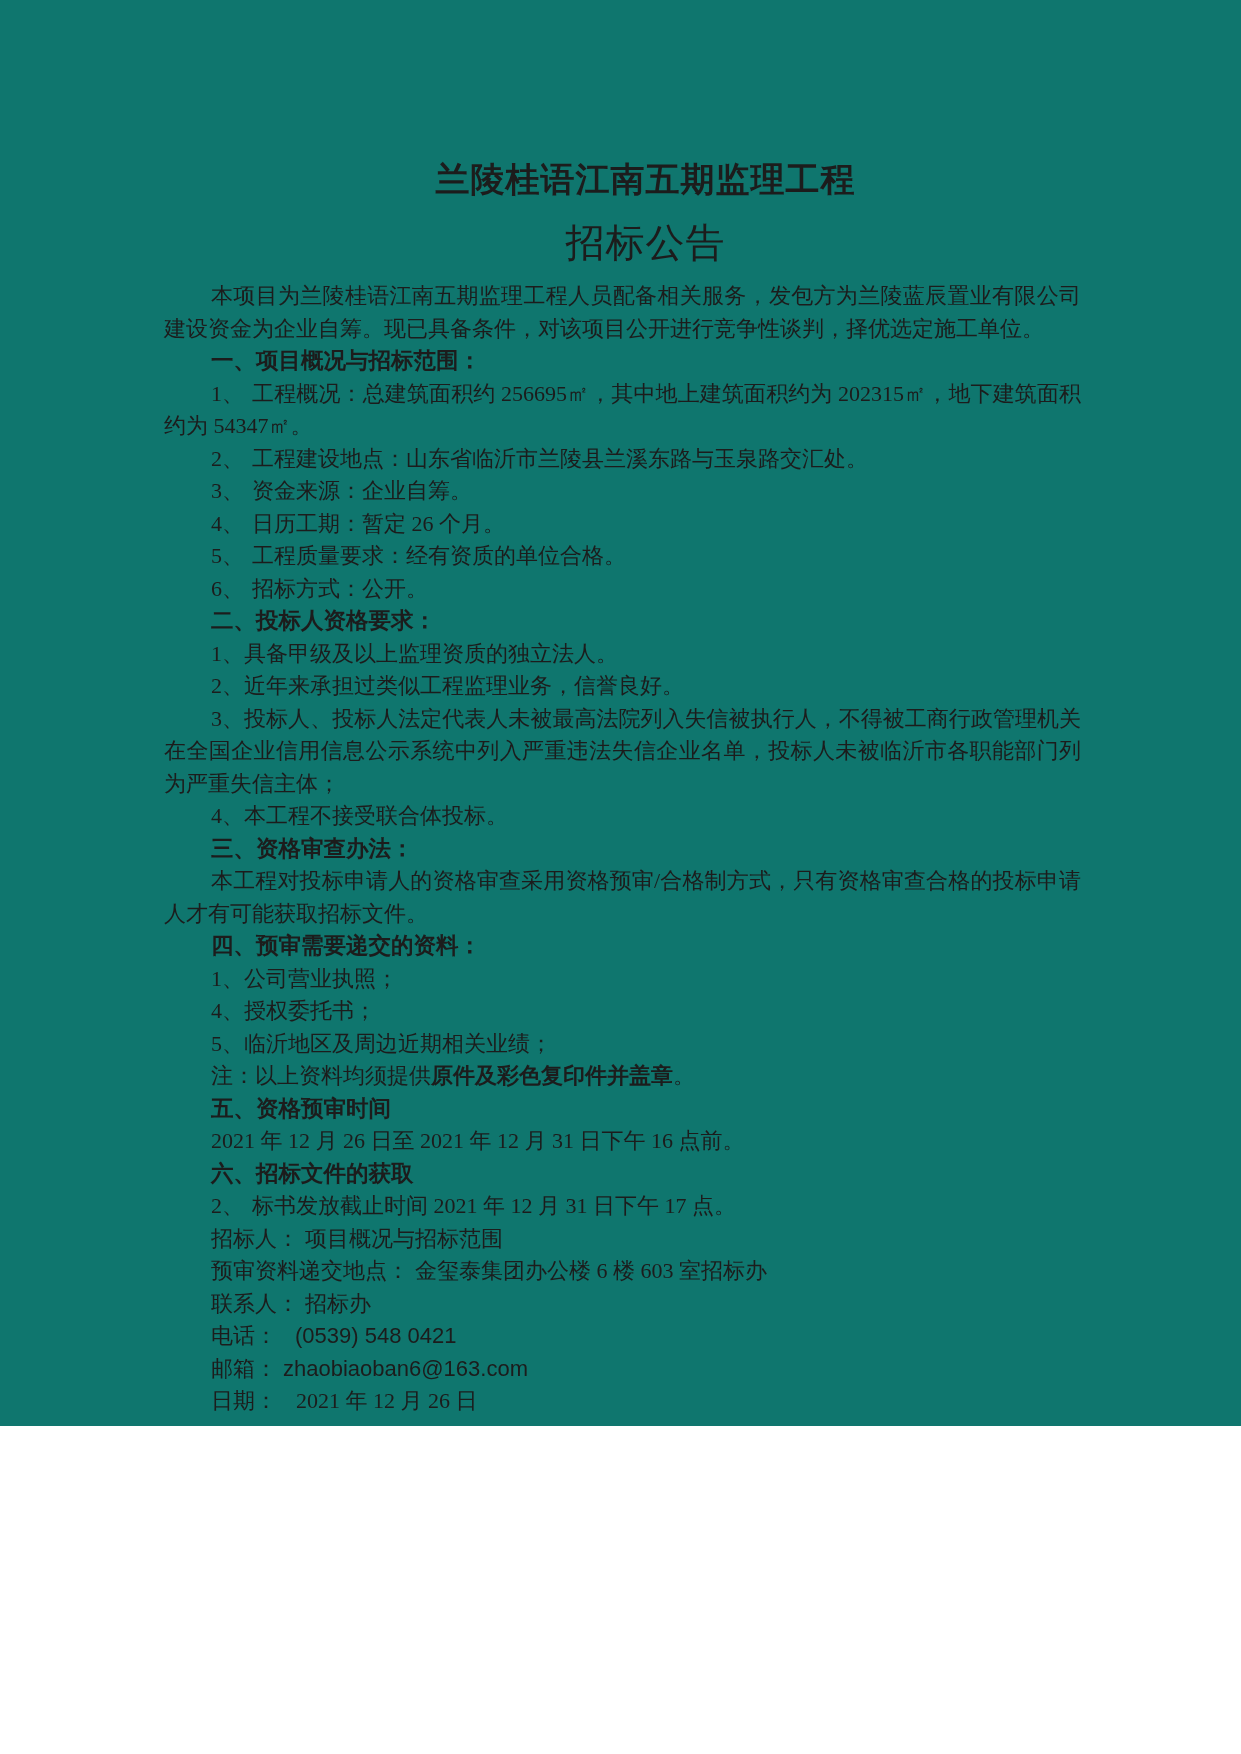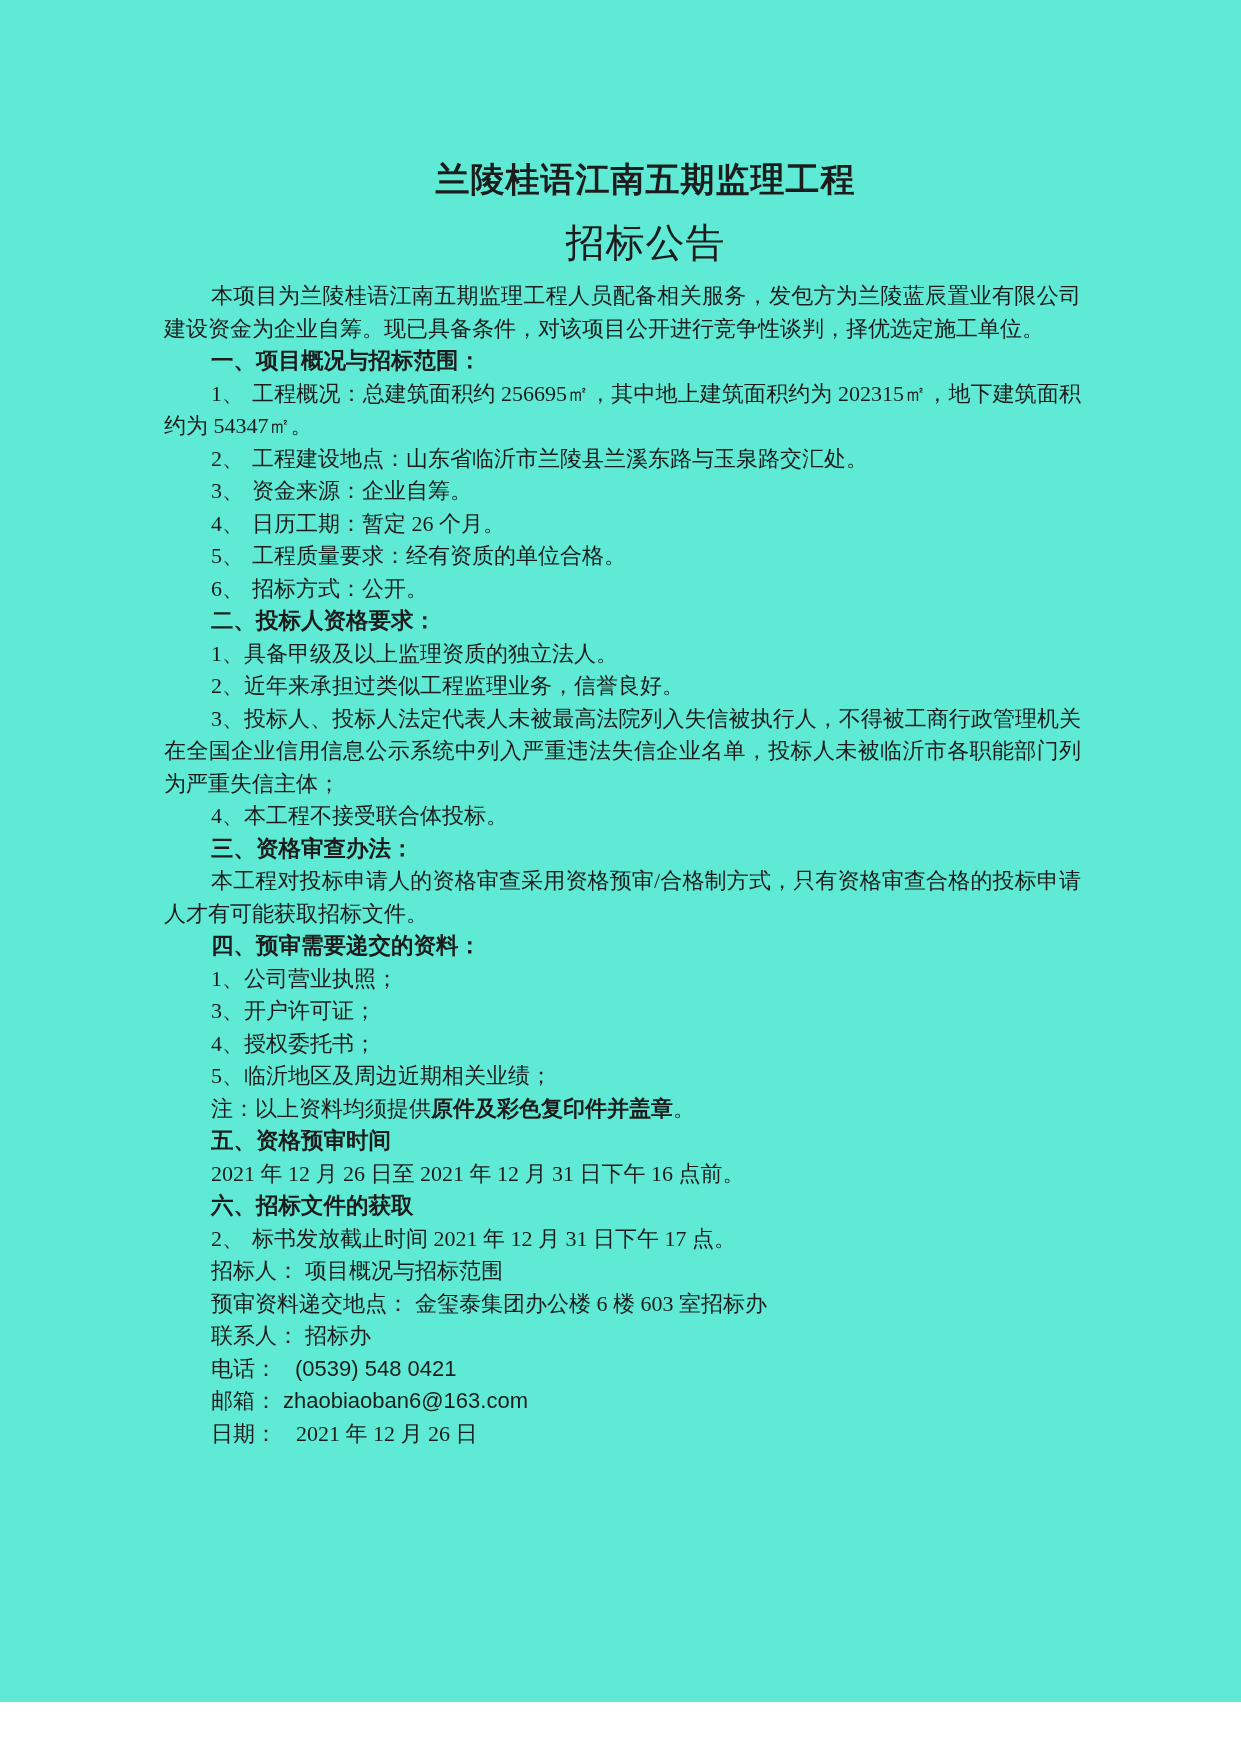--- a/index.html
+++ b/index.html
@@ -1,21 +1,21 @@
 <!DOCTYPE html>
 <html><head>
 <meta charset="utf-8">
 <style>
   * { margin: 0; padding: 0; box-sizing: border-box; }
   html, body { background: #ffffff; }
   .page {
     position: relative;
     width: 1241px;
-    height: 1702px;
-    background: #5eead4;
+    height: 1426px;
+    background: #0f766e;
     padding: 158px 160px 0 164px;
     color: #1c1c1c;
     font-family: "Liberation Serif", serif;
     overflow: hidden;
   }
   .doc-title {
     font-size: 34px;
     font-weight: bold;
     text-align: center;
     line-height: 44px;
@@ -82,21 +82,20 @@
     <p class="para p-first">1、具备甲级及以上监理资质的独立法人。</p>
     <p class="para p-first">2、近年来承担过类似工程监理业务，信誉良好。</p>
     <p class="para p-first">3、投标人、投标人法定代表人未被最高法院列入失信被执行人，不得被工商行政管理机关在全国企业信用信息公示系统中列入严重违法失信企业名单，投标人未被临沂市各职能部门列为严重失信主体；</p>
     <p class="para p-first">4、本工程不接受联合体投标。</p>
 
     <p class="para p-first heading">三、资格审查办法：</p>
     <p class="para p-first">本工程对投标申请人的资格审查采用资格预审/合格制方式，只有资格审查合格的投标申请人才有可能获取招标文件。</p>
 
     <p class="para p-first heading">四、预审需要递交的资料：</p>
     <p class="para p-first">1、公司营业执照；</p>
-    <p class="para p-first">3、开户许可证；</p>
     <p class="para p-first">4、授权委托书；</p>
     <p class="para p-first">5、临沂地区及周边近期相关业绩；</p>
     <p class="para p-first"><span>注：以上资料均须提供</span><span class="note-bold">原件及彩色复印件并盖章</span><span>。</span></p>
 
     <p class="para p-first heading">五、资格预审时间</p>
     <p class="para p-first">2021 年 12 月 26 日至 2021 年 12 月 31 日下午 16 点前。</p>
 
     <p class="para p-first heading">六、招标文件的获取</p>
     <p class="para p-first"><span class="num">2、</span><span>标书发放截止时间 2021 年 12 月 31 日下午 17 点。</span></p>
 

